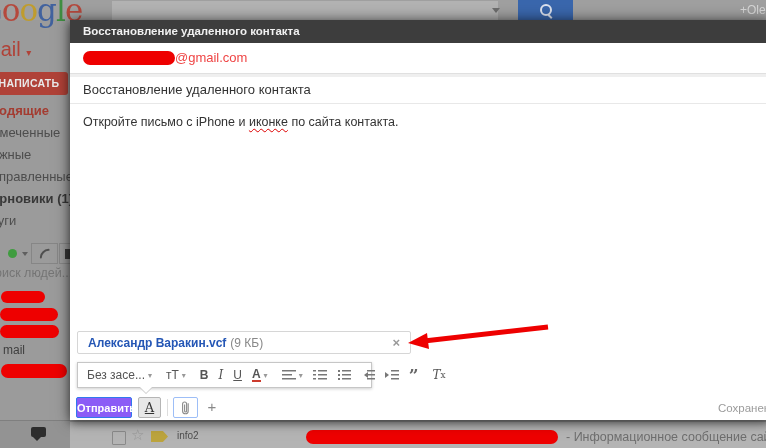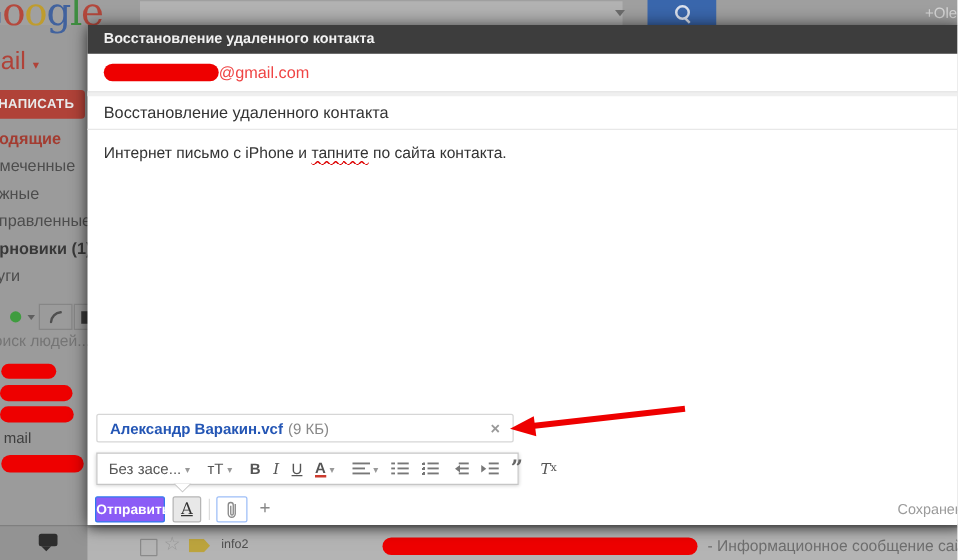--- a/index.html
+++ b/index.html
@@ -63,21 +63,21 @@
   .c-subject{height:26px;line-height:26px;padding-left:13px;font-size:13px;color:#333;border-bottom:1px solid #e8e8e8;}
   .c-body{padding:11px 13px;font-size:12.5px;color:#333;}
   .misspell{text-decoration:underline wavy #d00;text-decoration-thickness:1px;text-underline-offset:2px;}
 
   .attach{left:7px;top:311px;width:334px;height:23px;border:1px solid #d6d6d6;border-radius:2px;
           display:flex;align-items:center;padding:0 10px;box-sizing:border-box;}
   .attach-link{color:#2456b5;font-weight:bold;font-size:12px;}
   .attach-size{color:#888;font-size:12px;margin-left:4px;}
   .attach-close{margin-left:auto;color:#999;font-size:13px;font-weight:bold;cursor:pointer;}
 
-  .fmt-toolbar{left:7px;top:342px;width:338px;height:26px;border:1px solid #c6c6c6;border-radius:0;background:#fff;
+  .fmt-toolbar{left:7px;top:342px;width:295px;height:26px;border:1px solid #c6c6c6;border-radius:0;background:#fff;
                box-shadow:0 1px 3px rgba(0,0,0,.2);display:flex;align-items:center;padding:0 4px;box-sizing:border-box;}
   .fmt-toolbar::before{content:"";position:absolute;left:61px;bottom:-7px;border:7px solid transparent;border-top:7px solid #c6c6c6;border-bottom:0;}
   .fmt-toolbar::after{content:"";position:absolute;left:62px;bottom:-6px;border:6px solid transparent;border-top:6px solid #fff;border-bottom:0;}
   .tb{display:flex;align-items:center;height:100%;padding:0 5px;font-size:12px;color:#555;white-space:nowrap;}
   .tb-b{font-weight:bold;}
   .tb-i{font-style:italic;font-family:"DejaVu Serif",serif;}
   .tb-u{text-decoration:underline;}
   .a-red{font-weight:bold;border-bottom:2px solid #cc3b2e;line-height:12px;}
   .tcaret{font-size:8px;color:#999;margin-left:3px;}
   .vsep{width:1px;height:18px;background:#ddd;margin:0 2px;}
@@ -176,21 +176,21 @@
   </div>
 
   <div class="abs compose">
     <div class="c-title">Восстановление удаленного контакта</div>
     <div class="c-to">
       <div class="abs oval"></div>
       <span class="abs domain">@gmail.com</span>
     </div>
     <div class="band"></div>
     <div class="c-subject">Восстановление удаленного контакта</div>
-    <div class="c-body"><span>Интернет письмо с iPhone и </span><span class="misspell">тапните</span><span> по сайта контакта.</span></div>
+    <div class="c-body"><span>Откройте письмо с iPhone и </span><span class="misspell">иконке</span><span> по сайта контакта.</span></div>
 
     <div class="abs attach">
       <span class="attach-link">Александр Варакин.vcf</span>
       <span class="attach-size">(9 КБ)</span>
       <span class="attach-close">×</span>
     </div>
 
     <div class="abs fmt-toolbar">
       <span class="tb">
           <span>Без засе...</span>

